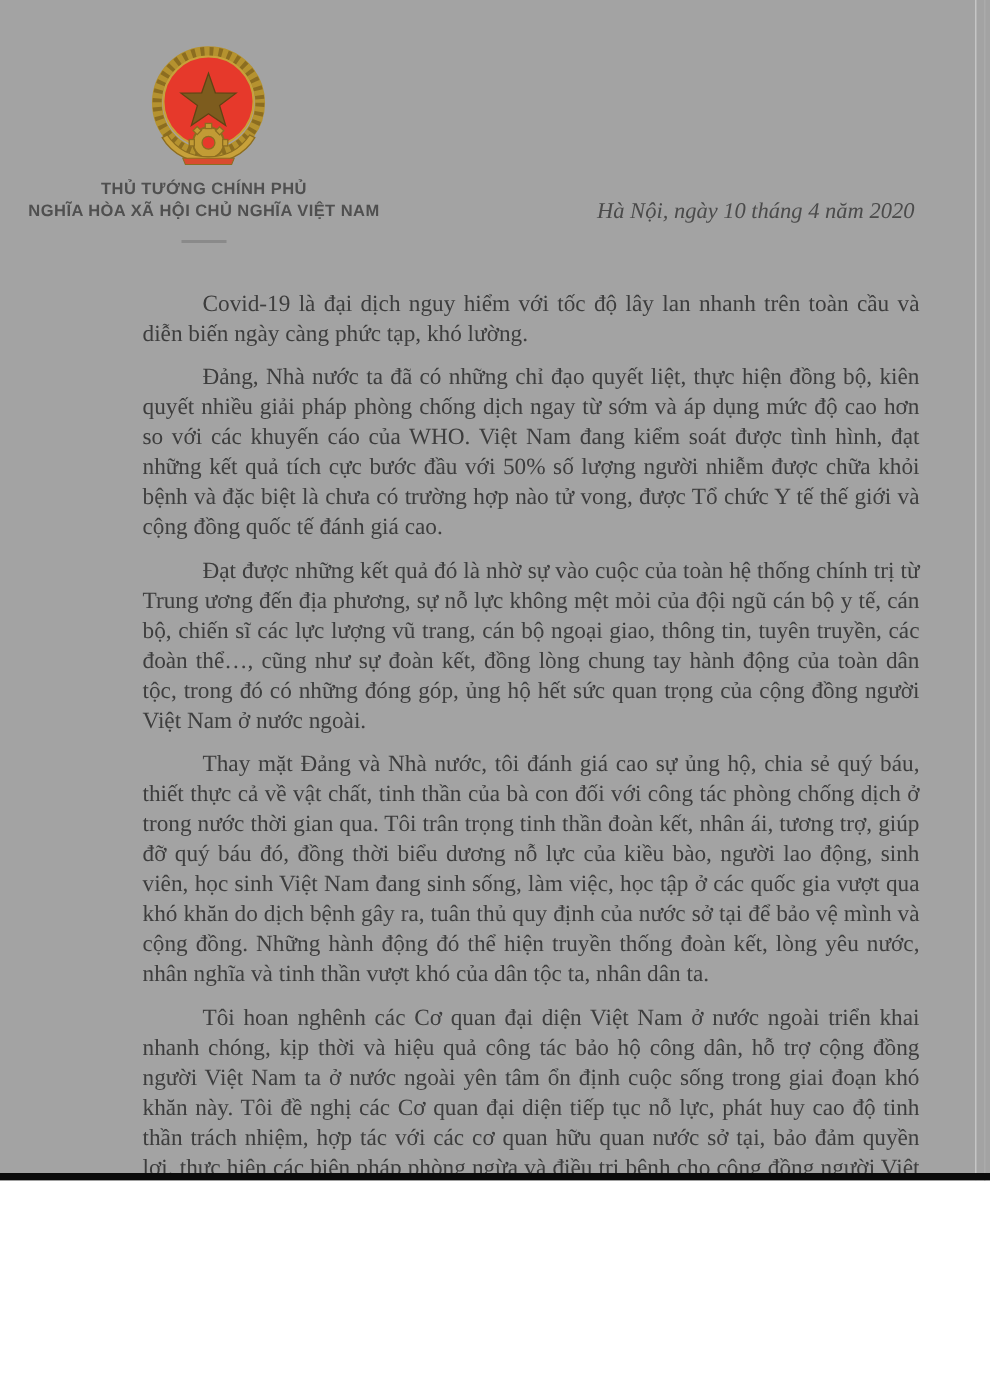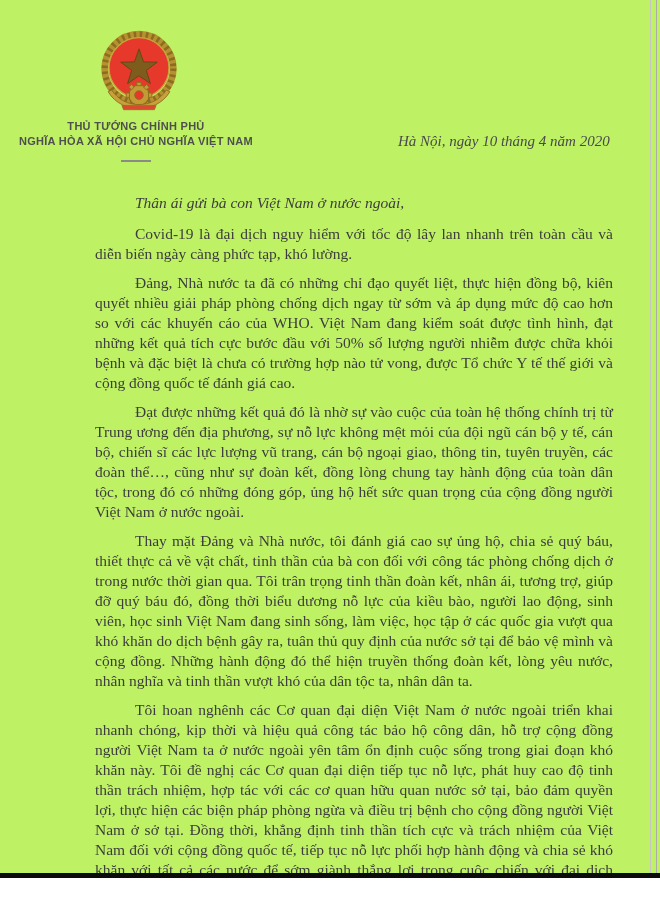--- a/index.html
+++ b/index.html
@@ -1,19 +1,19 @@
 <!DOCTYPE html>
 <html lang="vi"><head>
 <meta charset="utf-8">
 <style>
   html,body{margin:0;padding:0;}
   .page{
     position:relative;
-    width:660px;height:878px;
-    background:#bef264;
+    width:660px;height:787px;
+    background:#a3a3a3;
     overflow:hidden;
     font-family:"Liberation Serif", serif;
   }
   
   .emblem{
     position:absolute;left:95px;top:30px;width:88px;height:84px;
   }
   .letterhead{
     position:absolute;left:8px;top:119px;width:256px;
     text-align:center;
@@ -88,21 +88,20 @@
 
   <div class="letterhead">
     <div>THỦ TƯỚNG CHÍNH PHỦ</div>
     <div>NGHĨA HÒA XÃ HỘI CHỦ NGHĨA VIỆT NAM</div>
     <div class="divider"></div>
   </div>
 
   <div class="dateline">Hà Nội, ngày 10 tháng 4 năm 2020</div>
 
   <div class="content">
-    <p class="salutation">Thân ái gửi bà con Việt Nam ở nước ngoài,</p>
     <p class="body-par">Covid-19 là đại dịch nguy hiểm với tốc độ lây lan nhanh trên toàn cầu và diễn biến ngày càng phức tạp, khó lường.</p>
     <p class="body-par">Đảng, Nhà nước ta đã có những chỉ đạo quyết liệt, thực hiện đồng bộ, kiên quyết nhiều giải pháp phòng chống dịch ngay từ sớm và áp dụng mức độ cao hơn so với các khuyến cáo của WHO. Việt Nam đang kiểm soát được tình hình, đạt những kết quả tích cực bước đầu với 50% số lượng người nhiễm được chữa khỏi bệnh và đặc biệt là chưa có trường hợp nào tử vong, được Tổ chức Y tế thế giới và cộng đồng quốc tế đánh giá cao.</p>
     <p class="body-par">Đạt được những kết quả đó là nhờ sự vào cuộc của toàn hệ thống chính trị từ Trung ương đến địa phương, sự nỗ lực không mệt mỏi của đội ngũ cán bộ y tế, cán bộ, chiến sĩ các lực lượng vũ trang, cán bộ ngoại giao, thông tin, tuyên truyền, các đoàn thể…, cũng như sự đoàn kết, đồng lòng chung tay hành động của toàn dân tộc, trong đó có những đóng góp, ủng hộ hết sức quan trọng của cộng đồng người Việt Nam ở nước ngoài.</p>
     <p class="body-par">Thay mặt Đảng và Nhà nước, tôi đánh giá cao sự ủng hộ, chia sẻ quý báu, thiết thực cả về vật chất, tinh thần của bà con đối với công tác phòng chống dịch ở trong nước thời gian qua. Tôi trân trọng tinh thần đoàn kết, nhân ái, tương trợ, giúp đỡ quý báu đó, đồng thời biểu dương nỗ lực của kiều bào, người lao động, sinh viên, học sinh Việt Nam đang sinh sống, làm việc, học tập ở các quốc gia vượt qua khó khăn do dịch bệnh gây ra, tuân thủ quy định của nước sở tại để bảo vệ mình và cộng đồng. Những hành động đó thể hiện truyền thống đoàn kết, lòng yêu nước, nhân nghĩa và tinh thần vượt khó của dân tộc ta, nhân dân ta.</p>
     <p class="body-par">Tôi hoan nghênh các Cơ quan đại diện Việt Nam ở nước ngoài triển khai nhanh chóng, kịp thời và hiệu quả công tác bảo hộ công dân, hỗ trợ cộng đồng người Việt Nam ta ở nước ngoài yên tâm ổn định cuộc sống trong giai đoạn khó khăn này. Tôi đề nghị các Cơ quan đại diện tiếp tục nỗ lực, phát huy cao độ tinh thần trách nhiệm, hợp tác với các cơ quan hữu quan nước sở tại, bảo đảm quyền lợi, thực hiện các biện pháp phòng ngừa và điều trị bệnh cho cộng đồng người Việt Nam ở sở tại. Đồng thời, khẳng định tinh thần tích cực và trách nhiệm của Việt Nam đối với cộng đồng quốc tế, tiếp tục nỗ lực phối hợp hành động và chia sẻ khó khăn với tất cả các nước để sớm giành thắng lợi trong cuộc chiến với đại dịch Covid-19.</p>
   </div>
 
   <div class="edge-line-1"></div>
   <div class="edge-line-2"></div>
   <div class="bottom-bar"></div>

